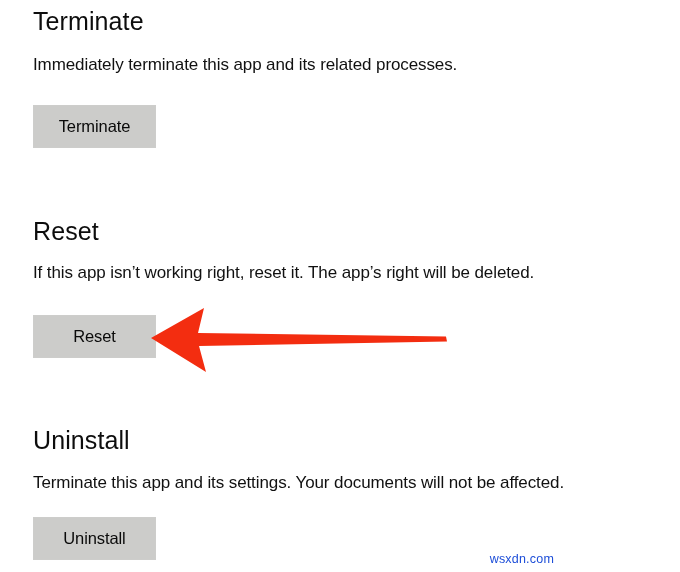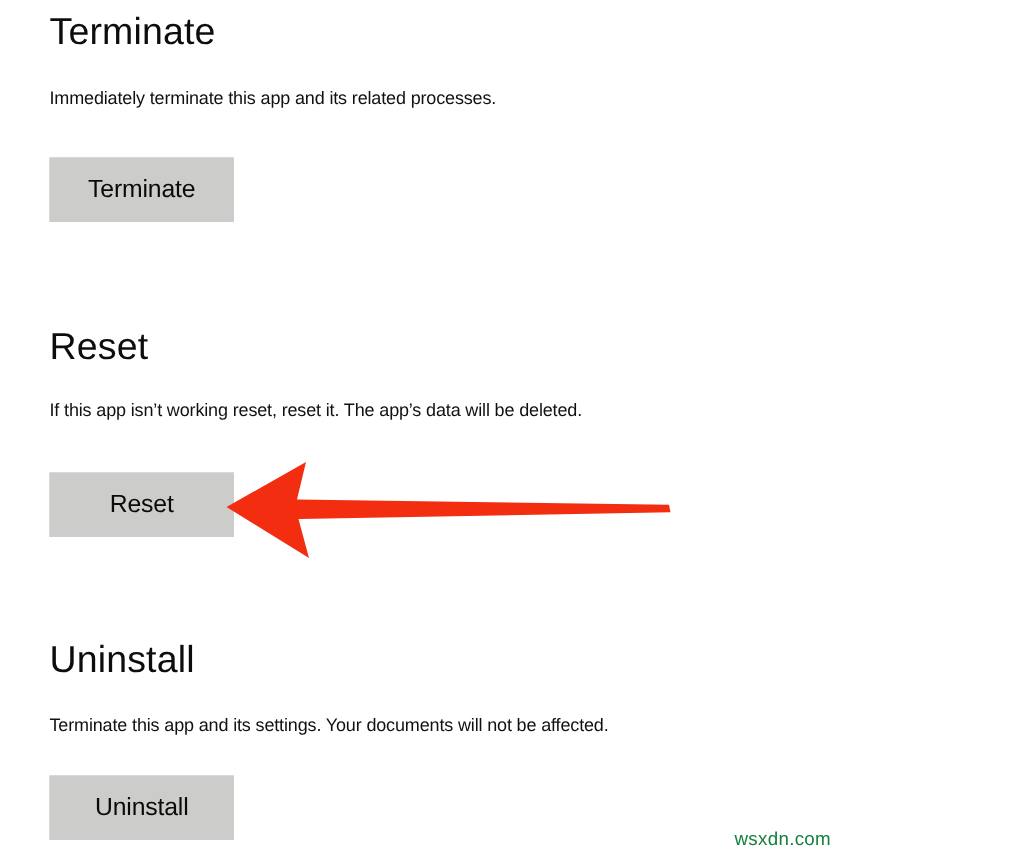--- a/index.html
+++ b/index.html
@@ -32,21 +32,21 @@
     font-size: 25px;
     font-weight: 300;
     line-height: 30px;
     color: #0d0d0d;
     letter-spacing: 0.1px;
     margin: 0;
     white-space: nowrap;
   }
 
   .section-desc {
-    font-size: 12px;
+    font-size: 17px;
     font-weight: 400;
     line-height: 22px;
     color: #111111;
     margin: 0;
     white-space: nowrap;
     letter-spacing: -0.1px;
   }
 
   .action-button {
     display: inline-flex;
@@ -93,41 +93,41 @@
   }
 
   
   #watermark {
     position: absolute;
     right: 10px;
     bottom: 6px;
     font-family: "Liberation Sans", sans-serif;
     font-size: 12.5px;
     font-weight: 400;
-    color: #15803d;
+    color: #1d4ed8;
     letter-spacing: 0.2px;
     white-space: nowrap;
   }
 </style>
 </head>
 <body>
 
 <div id="page">
 
   <h2 class="section section-heading" id="terminate-heading">Terminate</h2>
 
   <p class="section section-desc" id="terminate-desc">Immediately terminate this app and its related processes.</p>
 
   <div class="section" id="terminate-button-wrap">
     <button class="action-button">Terminate</button>
   </div>
 
   <h2 class="section section-heading" id="reset-heading">Reset</h2>
 
-  <p class="section section-desc" id="reset-desc">If this app isn’t working reset, reset it. The app’s data will be deleted.</p>
+  <p class="section section-desc" id="reset-desc">If this app isn’t working right, reset it. The app’s right will be deleted.</p>
 
   <div class="section" id="reset-button-wrap">
     <button class="action-button">Reset</button>
   </div>
 
   <svg id="annotation-arrow" viewBox="0 0 310 76" xmlns="http://www.w3.org/2000/svg">
     <path d="M 5 38
              L 58 8
              L 52 33
              L 300 36.5

